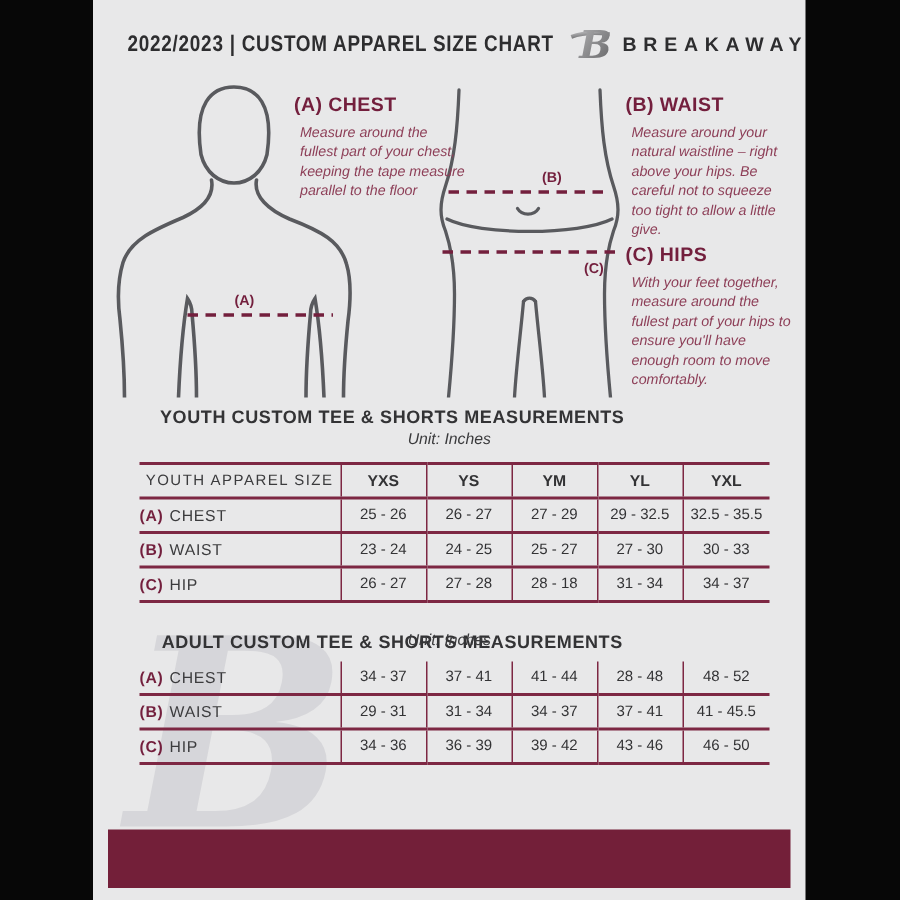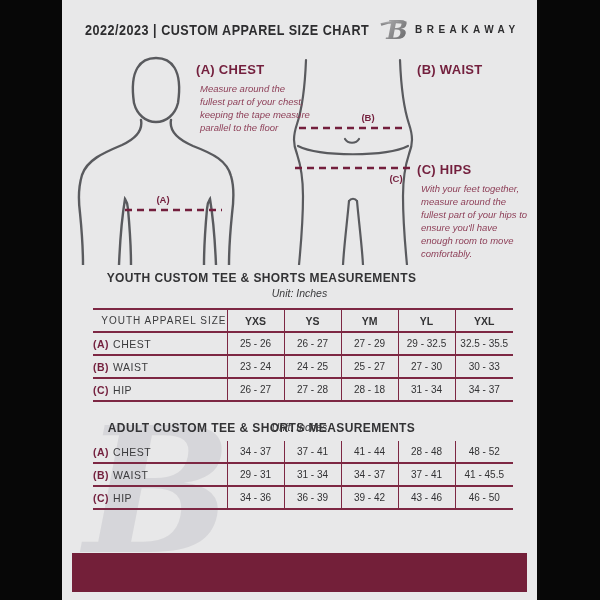--- a/index.html
+++ b/index.html
@@ -5,40 +5,40 @@
   html,body{margin:0;padding:0;background:#000;}
   .canvas{position:relative;width:600px;height:600px;background:#070707;overflow:hidden;
           font-family:"Liberation Sans",sans-serif;}
   .page{position:absolute;left:62px;top:0;width:475px;height:600px;background:#e8e8e9;}
 
   
   .header-title{position:absolute;left:23px;top:21px;font-size:15px;font-weight:bold;
     color:#2d2d2f;letter-spacing:.6px;white-space:nowrap;
     transform:scaleX(.84);transform-origin:left center;}
   .brand{position:absolute;left:318px;top:13px;display:flex;align-items:center;gap:5px;}
-  .brand-name{font-size:10px;font-weight:bold;letter-spacing:4.5px;color:#2d2d2f;}
+  .brand-name{font-size:13px;font-weight:bold;letter-spacing:4.5px;color:#2d2d2f;}
 
   
   .fig{position:absolute;}
   .guide-block{position:absolute;}
   .guide-heading{margin:0 0 6px 0;font-size:13px;font-weight:bold;color:#731f3d;letter-spacing:.3px;}
   .guide-body{margin:4px;font-size:9.5px;line-height:1.36;font-style:italic;color:#8d3e57;}
 
   
   .section-title{position:absolute;left:0;width:399px;text-align:center;
     font-size:12px;font-weight:bold;color:#333335;letter-spacing:.4px;}
   .section-unit{position:absolute;left:0;width:475px;text-align:center;
     font-size:10.5px;font-style:italic;color:#3a3a3c;}
 
   
   .size-table{position:absolute;left:31px;width:420px;border-collapse:collapse;table-layout:fixed;}
   .size-table th,.size-table td{height:21px;padding:0;border-bottom:2px solid #7d2743;}
   .size-table tr:first-child th{border-top:2px solid #7d2743;}
   .size-table th+th,.size-table td+td{border-left:1.5px solid #7d2743;}
-  .label-col{font-weight:normal;font-size:10px;letter-spacing:1px;text-align:right;
+  .label-col{font-weight:normal;font-size:10px;letter-spacing:1px;text-align:center;
     padding-left:13px;color:#3b3b3d;}
   .size-col{font-size:10.5px;font-weight:bold;color:#333335;text-align:center;margin-left:24px;}
   .rowlabel{text-align:left;padding-left:13px;font-size:10.5px;color:#3b3b3d;letter-spacing:.5px;}
   .row-key{color:#731f3d;font-weight:bold;}
   .row-name{margin-left:4px;}
   .val{font-size:10px;text-align:center;color:#333335;}
 
   
   .footer-bar{position:absolute;left:10px;top:553px;width:455px;height:39px;background:#731f39;}
   .watermark{position:absolute;left:22px;top:408px;z-index:0;
@@ -102,20 +102,21 @@
         <text x="76" y="63" text-anchor="middle" font-size="9.5" font-weight="bold" fill="#731f3d">(B)</text>
         <text x="104" y="124" text-anchor="middle" font-size="9.5" font-weight="bold" fill="#731f3d">(C)</text>
       </svg>
 
       <div class="guide-block" style="left:134px;top:62px;width:118px">
         <p class="guide-heading">(A) CHEST</p>
         <p class="guide-body">Measure around the fullest part of your chest, keeping the tape measure parallel to the floor</p>
       </div>
       <div class="guide-block" style="left:355px;top:62px;width:116px">
         <p class="guide-heading">(B) WAIST</p>
+        <p class="guide-body">Measure around your natural waistline – right above your hips. Be careful not to squeeze too tight to allow a little give.</p>
       </div>
       <div class="guide-block" style="left:355px;top:162px;width:118px">
         <p class="guide-heading">(C) HIPS</p>
         <p class="guide-body">With your feet together, measure around the fullest part of your hips to ensure you'll have enough room to move comfortably.</p>
       </div>
 
       <div class="section-title" style="top:271px">YOUTH CUSTOM TEE &amp; SHORTS MEASUREMENTS</div>
       <div class="section-unit" style="top:287px">Unit: Inches</div>
 
       <table class="size-table" style="top:308px">

